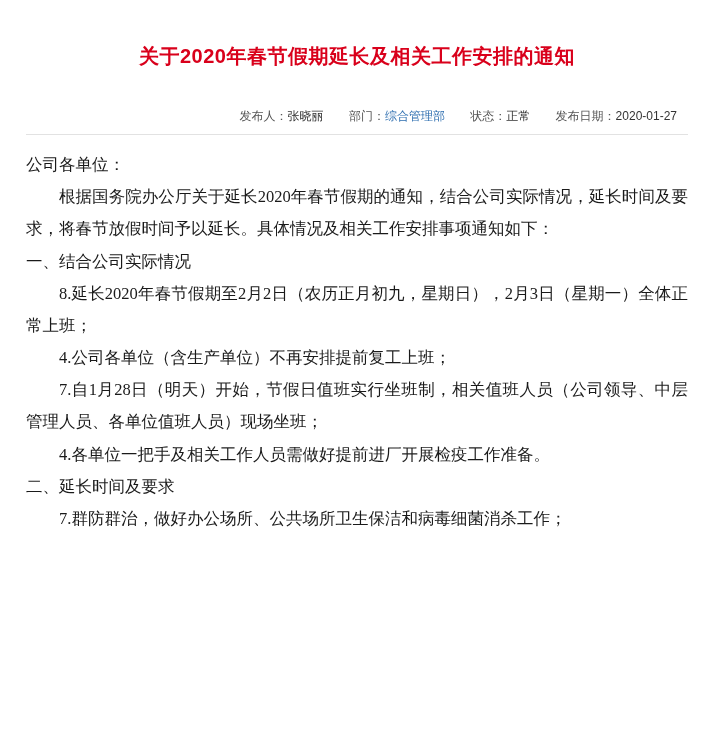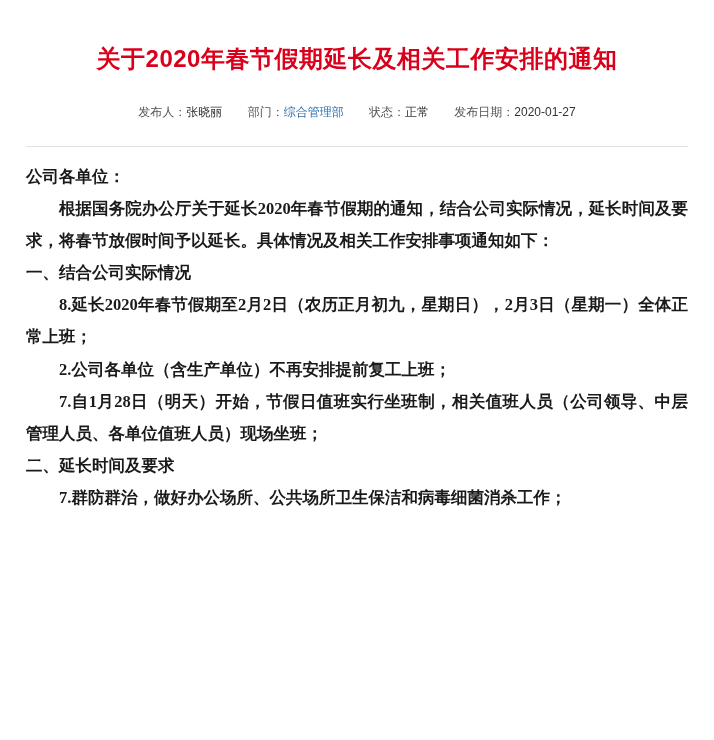--- a/index.html
+++ b/index.html
@@ -17,34 +17,34 @@
   .page {
     width: 714px;
     height: 740px;
     box-sizing: border-box;
     padding: 0 26px;
     position: relative;
   }
   .doc-title {
     text-align: center;
     color: #d9001b;
-    font-size: 24px;
+    font-size: 20px;
     font-weight: bold;
     letter-spacing: 0.5px;
     padding-top: 42px;
     line-height: 1.4;
     font-family: "Liberation Sans", "DejaVu Sans", sans-serif;
   }
   .meta-bar {
-    margin-top: 28px;
-    text-align: center;
+    margin-top: 38px;
+    text-align: right;
     font-size: 12px;
     color: #333333;
     font-family: "Liberation Sans", "DejaVu Sans", sans-serif;
-    padding-bottom: 25px;
+    padding-bottom: 9px;
     border-bottom: 1px solid #e2e2e2;
   }
   .meta-item {
     display: inline-block;
     margin: 0 11px;
     white-space: nowrap;
   }
   .meta-label {
     color: #555555;
   }
@@ -52,21 +52,20 @@
     color: #333333;
   }
   .meta-value.link {
     color: #2f6fb0;
   }
   .body-content {
     margin-top: 14px;
     font-size: 16.5px;
     line-height: 1.95;
     color: #1a1a1a;
-    font-weight: bold;
   }
   .para {
     margin: 0;
     text-align: justify;
     text-justify: inter-ideograph;
   }
   .para.indent {
     text-indent: 2em;
   }
   .para.noindent {
@@ -93,19 +92,20 @@
     <span class="meta-item">
       <span class="meta-label">发布日期：</span><span class="meta-value">2020-01-27</span>
     </span>
   </div>
 
   <div class="body-content">
     <p class="para noindent">公司各单位：</p>
     <p class="para indent">根据国务院办公厅关于延长2020年春节假期的通知，结合公司实际情况，延长时间及要求，将春节放假时间予以延长。具体情况及相关工作安排事项通知如下：</p>
     <p class="para noindent">一、结合公司实际情况</p>
     <p class="para indent">8.延长2020年春节假期至2月2日（农历正月初九，星期日），2月3日（星期一）全体正常上班；</p>
-    <p class="para indent">2.公司各单位（含生产单位）不再安排提前复工上班；</p>
+    <p class="para indent">4.公司各单位（含生产单位）不再安排提前复工上班；</p>
     <p class="para indent">7.自1月28日（明天）开始，节假日值班实行坐班制，相关值班人员（公司领导、中层管理人员、各单位值班人员）现场坐班；</p>
+    <p class="para indent">4.各单位一把手及相关工作人员需做好提前进厂开展检疫工作准备。</p>
     <p class="para noindent">二、延长时间及要求</p>
     <p class="para indent">7.群防群治，做好办公场所、公共场所卫生保洁和病毒细菌消杀工作；</p>
   </div>
 
 </div>
 
 </body></html>

